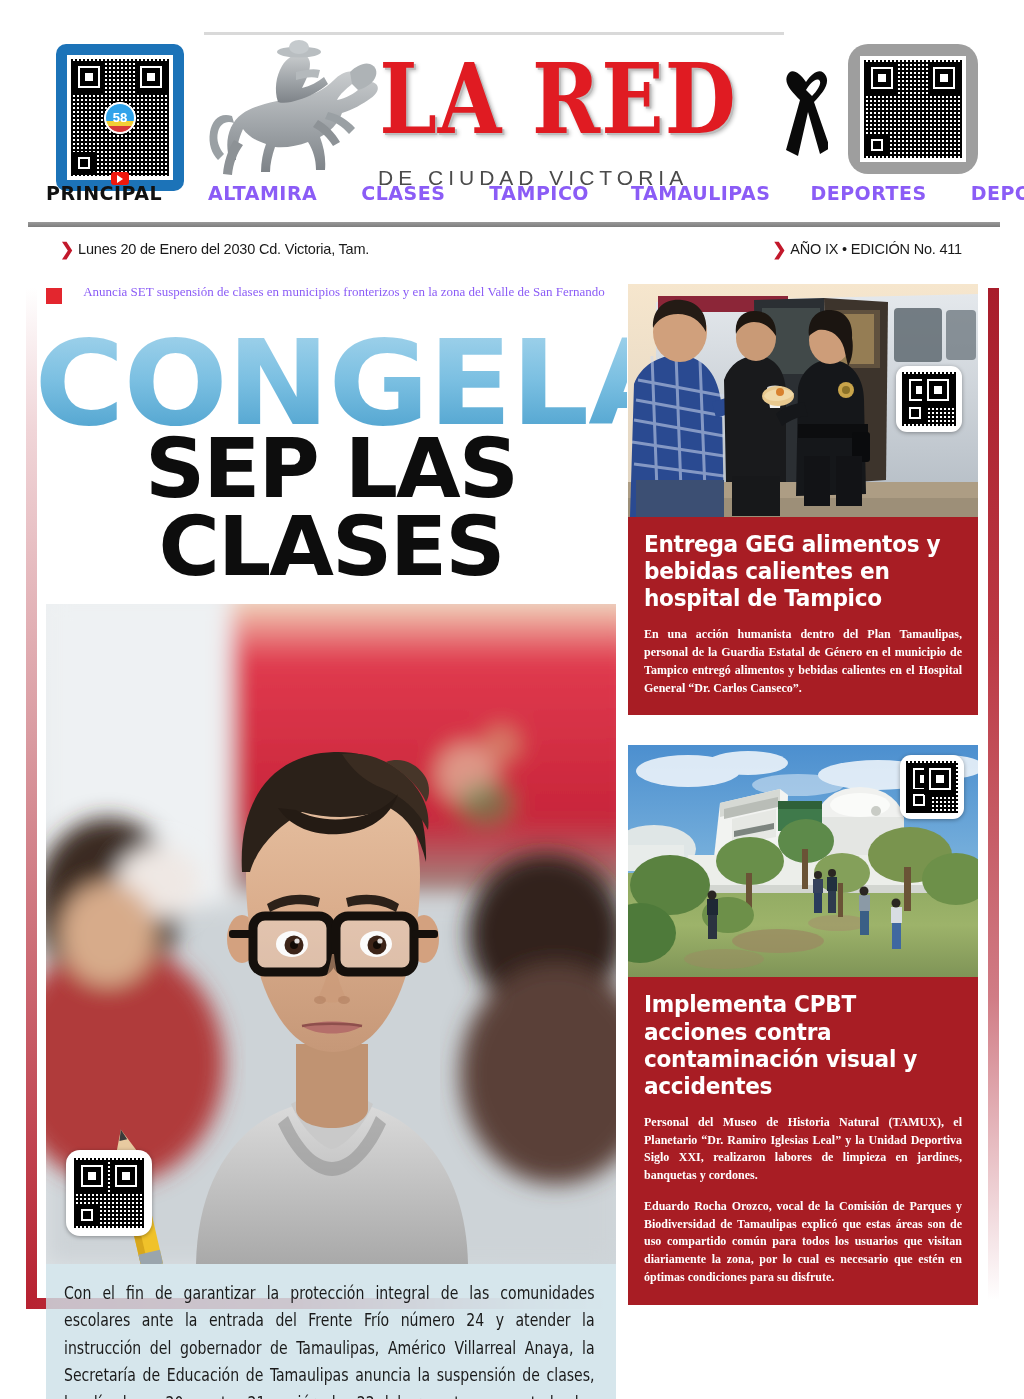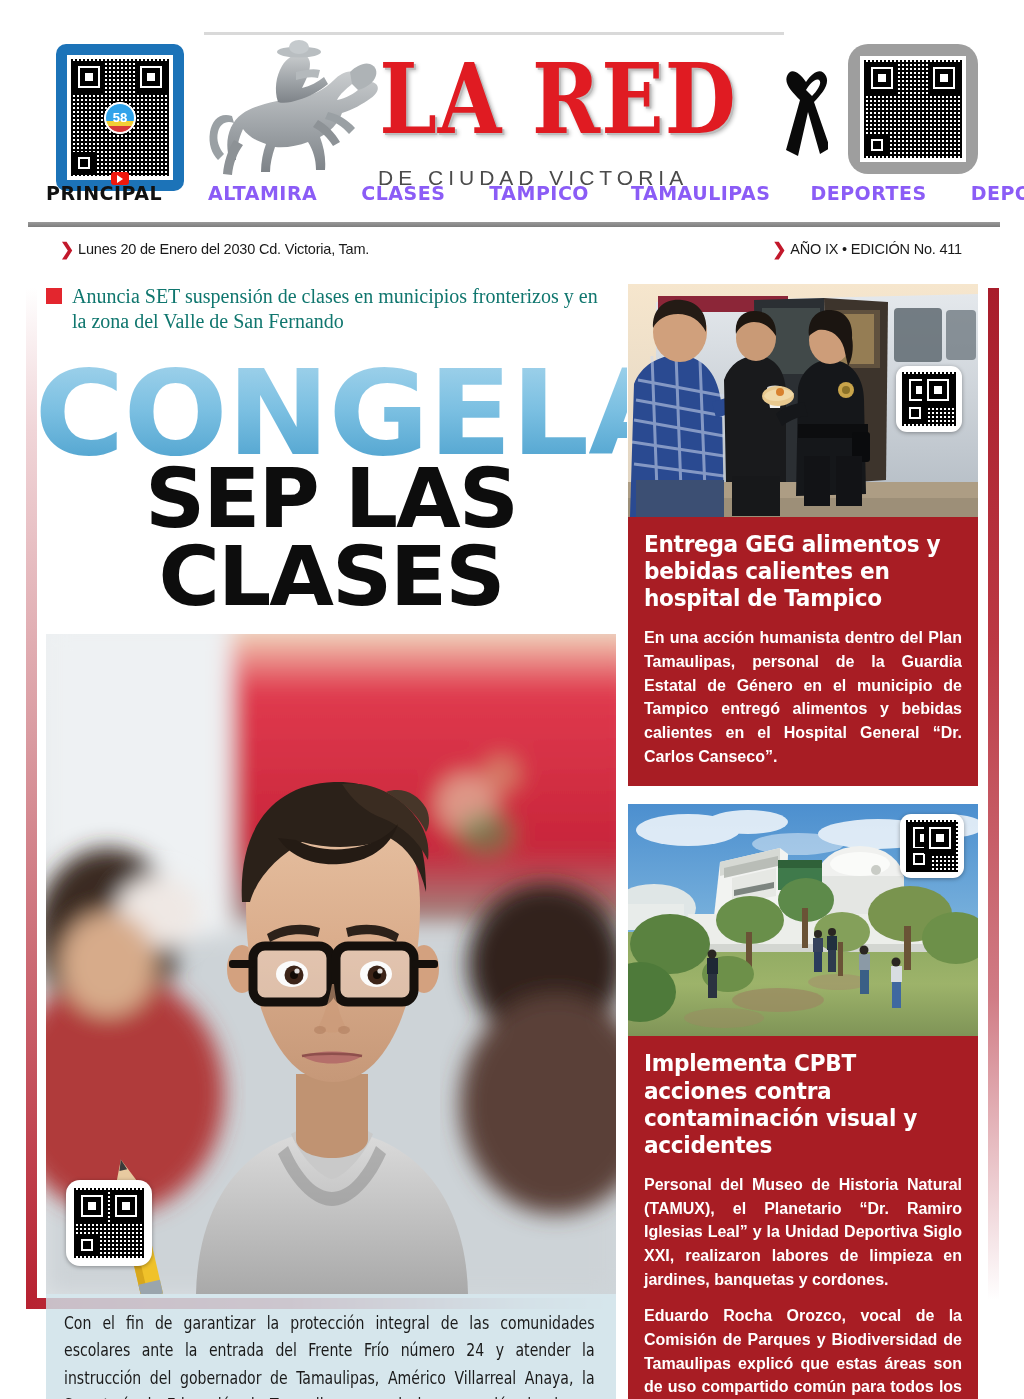--- a/index.html
+++ b/index.html
@@ -246,23 +246,24 @@
     padding-left: 0px;
   }
   .kicker-sq {
     width: 16px; height: 16px;
     background: #e3262e;
     flex: 0 0 auto;
     margin-top: 4px;
   }
   .kicker-txt {
     font-family: "Liberation Serif", serif;
-    font-size: 20px;
+    font-size: 13px;
     line-height: 1.25;
-    color: #0f766e;
+    color: #8b5cf6;
+    text-align: center;
     flex: 1;
   }
 
   .headline-1 {
     margin-top: 28px;
     font-family: "DejaVu Sans", sans-serif;
     font-weight: bold;
     font-size: 118px;
     line-height: 0.88;
     letter-spacing: -1px;
@@ -321,21 +322,21 @@
     width: 108%;
   }
 
   
   .right-col {
     position: absolute;
     left: 628px; top: 284px;
     width: 350px;
   }
 
-  .story-card { margin-bottom: 18px; }
+  .story-card { margin-bottom: 30px; }
 
   .story-photo {
     position: relative;
     width: 350px;
     overflow: hidden;
     background: #b9c2c8;
   }
   .story-photo.p1 { height: 233px; }
   .story-photo.p2 { height: 232px; }
 
@@ -349,23 +350,23 @@
     font-weight: bold;
     font-size: 23px;
     line-height: 1.18;
     letter-spacing: -0.3px;
     margin-bottom: 14px;
     transform: scaleX(0.94);
     transform-origin: left center;
     width: 106%;
   }
   .story-text {
-    font-family: Liberation Sans, sans-serif;
+    font-family: Liberation Serif, serif;
     font-weight: bold;
-    font-size: 16px;
+    font-size: 12px;
     line-height: 1.48;
     text-align: justify;
   }
   .story-text + .story-text { margin-top: 13px; }
 </style>
 </head>
 <body>
 
 <div class="masthead">
 

